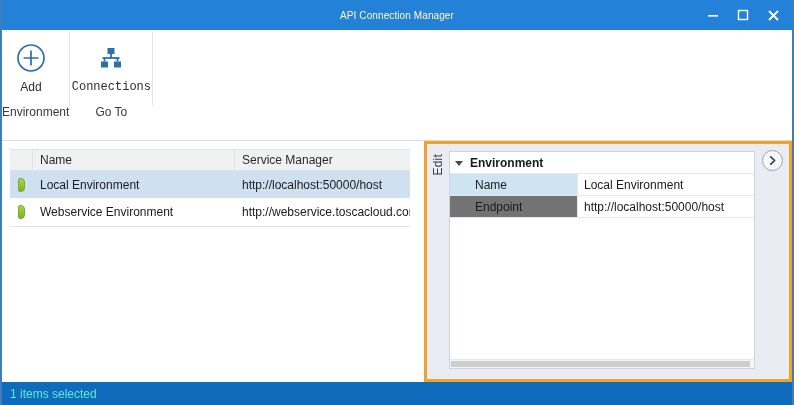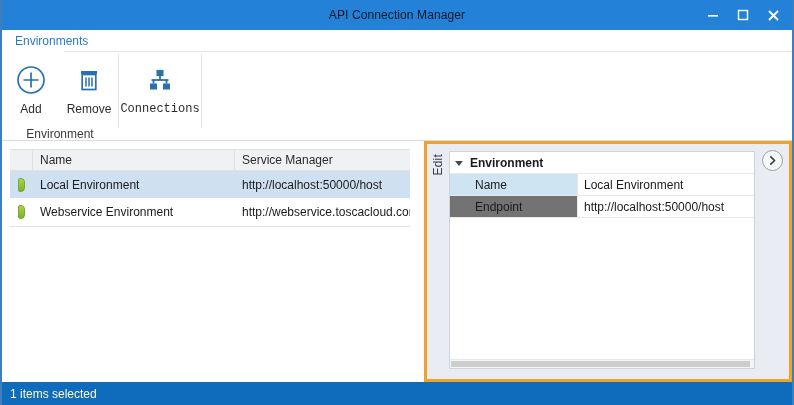--- a/index.html
+++ b/index.html
@@ -33,22 +33,22 @@
   .titlebar {
     position: relative;
     height: 30px;
     min-height: 30px;
     background: #2382d8;
     display: flex;
     align-items: center;
     justify-content: center;
   }
   .titlebar-title {
-    color: #0f172a;
-    font-size: 12px;
+    color: #fef9c3;
+    font-size: 10px;
     letter-spacing: 0.1px;
   }
   .window-controls {
     position: absolute;
     right: 4px;
     top: 0;
     height: 30px;
     display: flex;
     align-items: center;
   }
@@ -365,21 +365,21 @@
   
   .statusbar {
     height: 23px;
     min-height: 23px;
     background: #0f6cbd;
     display: flex;
     align-items: center;
     padding-left: 8px;
   }
   .statusbar-text {
-    color: #fef9c3;
+    color: #5eead4;
     font-size: 12px;
   }
 </style>
 </head>
 <body>
 
 <div class="window">
 
   <div class="titlebar">
     <div class="titlebar-title">API Connection Manager</div>
@@ -396,49 +396,35 @@
       </div>
       <div class="win-btn">
         <svg width="13" height="13" viewBox="0 0 13 13">
           <path d="M2 2 L11 11 M11 2 L2 11" stroke="#ffffff" stroke-width="1.9" fill="none"></path>
         </svg>
       </div>
     </div>
   </div>
 
   <div class="ribbon">
-    <div class="ribbon-tabs">
-      <div class="ribbon-tab">Environments</div>
-      <div class="ribbon-tabstrip-line"></div>
-    </div>
 
     <div class="ribbon-body">
 
       <div class="ribbon-group">
         <div class="ribbon-group-items">
           <div class="ribbon-btn">
             <div class="ribbon-icon">
               <svg width="32" height="32" viewBox="0 0 32 32">
                 <circle cx="16" cy="16" r="13" fill="none" stroke="#2a6fb0" stroke-width="1.7"></circle>
                 <path d="M16 8.5 L16 23.5 M8.5 16 L23.5 16" stroke="#2a6fb0" stroke-width="1.7"></path>
               </svg>
             </div>
             <div class="ribbon-label">Add</div>
           </div>
 
-          <div class="ribbon-btn">
-            <div class="ribbon-icon">
-              <svg width="32" height="32" viewBox="0 0 32 32">
-                <rect x="8" y="7" width="16" height="3" fill="#2a6fb0"></rect>
-                <rect x="9.2" y="10.5" width="13.6" height="15" fill="none" stroke="#2a6fb0" stroke-width="1.7"></rect>
-                <path d="M13 13.5 L13 22.5 M16 13.5 L16 22.5 L16 22.5 M19 13.5 L19 22.5" stroke="#2a6fb0" stroke-width="1.5"></path>
-              </svg>
-            </div>
-            <div class="ribbon-label">Remove</div>
-          </div>
         </div>
         <div class="ribbon-group-label">Environment</div>
       </div>
 
       <div class="ribbon-group-sep"></div>
 
       <div class="ribbon-group">
         <div class="ribbon-group-items">
           <div class="ribbon-btn wide">
             <div class="ribbon-icon">
@@ -447,20 +433,21 @@
                 <path d="M16 12 L16 16" stroke="#2a6fb0" stroke-width="1.8"></path>
                 <path d="M7.5 16 L24.5 16" stroke="#2a6fb0" stroke-width="1.8"></path>
                 <path d="M9.5 16 L9.5 19.5 M22.5 16 L22.5 19.5" stroke="#2a6fb0" stroke-width="1.8"></path>
                 <rect x="6" y="19.5" width="7" height="6" fill="#2a6fb0"></rect>
                 <rect x="19" y="19.5" width="7" height="6" fill="#2a6fb0"></rect>
               </svg>
             </div>
             <div class="ribbon-label">Connections</div>
           </div>
         </div>
+        <div class="ribbon-group-label">Go To</div>
       </div>
 
       <div class="ribbon-group-sep"></div>
 
     </div>
   </div>
 
   <div class="content">
 
     <div class="grid-panel">

